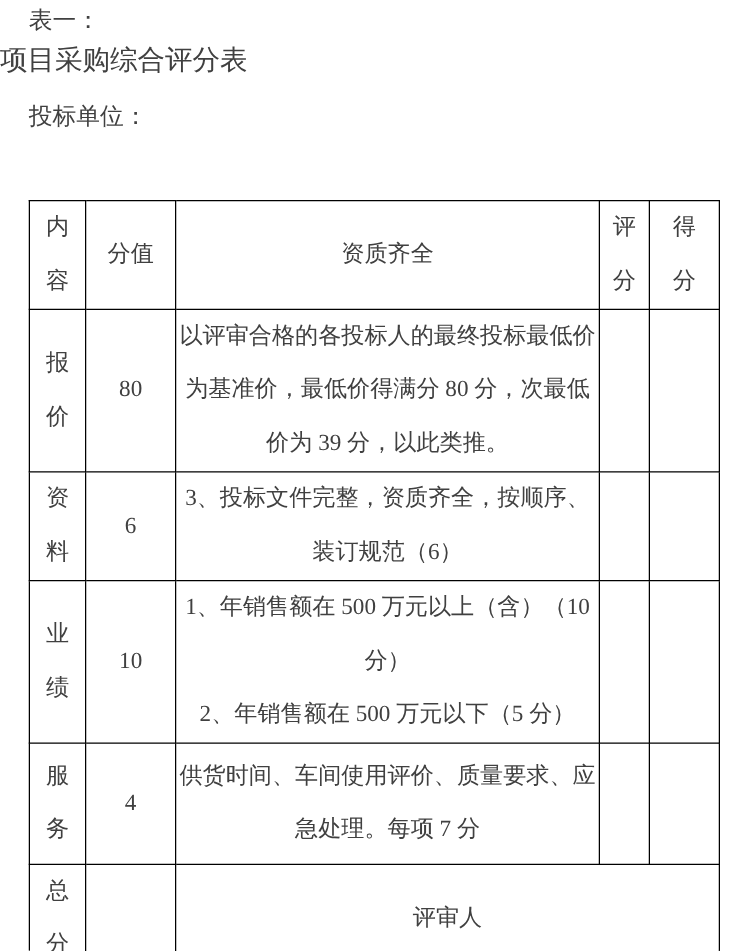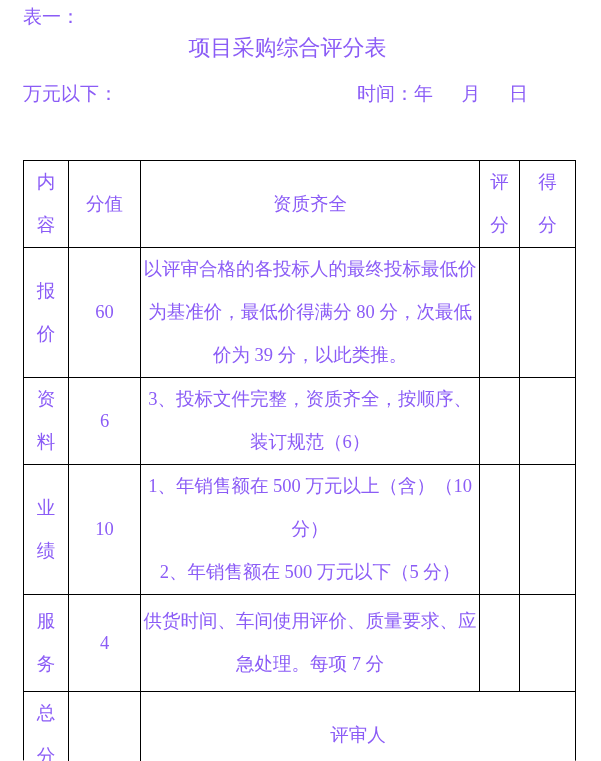--- a/index.html
+++ b/index.html
@@ -1,31 +1,31 @@
 <!DOCTYPE html>
 <html><head>
 <meta charset="utf-8">
 <style>
   html,body { margin:0; padding:0; background:#ffffff; }
   .page {
     position:relative;
     width:601px; height:761px;
     background:#ffffff;
-    color:#8b5cf6;
+    color:#404040;
     font-family:"Liberation Serif","DejaVu Serif",serif;
     overflow:hidden;
     border-radius:28px;
   }
   .tbl-label {
     position:absolute; left:23px; top:5px;
     font-size:19px; line-height:24px;
   }
   .doc-title {
     position:absolute; left:0; top:34px; width:575px;
-    text-align:center; font-size:22px; line-height:28px;font-family:Liberation Serif, serif;
+    font-size:22px; line-height:28px;font-family:Liberation Serif, serif;
   }
   .bidder {
     position:absolute; left:23px; top:82px;
     font-size:19px; line-height:24px;
   }
   .time {
     position:absolute; left:357px; top:82px;
     font-size:19px; line-height:24px;
     white-space:pre;
   }
@@ -63,23 +63,22 @@
 </style>
 </head>
 <body>
 
 <div class="page">
 
   <div class="tbl-label">表一：</div>
 
   <div class="doc-title">项目采购综合评分表</div>
 
-  <div class="bidder">万元以下：</div>
+  <div class="bidder">投标单位：</div>
 
-  <div class="time">时间：年　  月　  日</div>
 
   <table class="score">
     <colgroup>
       <col style="width:45px">
       <col style="width:72px">
       <col style="width:339px">
       <col style="width:40px">
       <col style="width:56px">
     </colgroup>
 
@@ -91,21 +90,21 @@
       <td class="c-crit-head">资质齐全</td>
       <td class="c-cat">评
 分</td>
       <td class="c-cat">得
 分</td>
     </tr>
 
     <tr class="r-price">
       <td class="c-cat">报
 价</td>
-      <td>60</td>
+      <td>80</td>
       <td class="c-crit">以评审合格的各投标人的最终投标最低价为基准价，最低价得满分 80 分，次最低价为 39 分，以此类推。</td>
       <td></td>
       <td></td>
     </tr>
 
     <tr class="r-docs">
       <td class="c-cat">资
 料</td>
       <td>6</td>
       <td class="c-crit">3、投标文件完整，资质齐全，按顺序、装订规范（6）</td>

